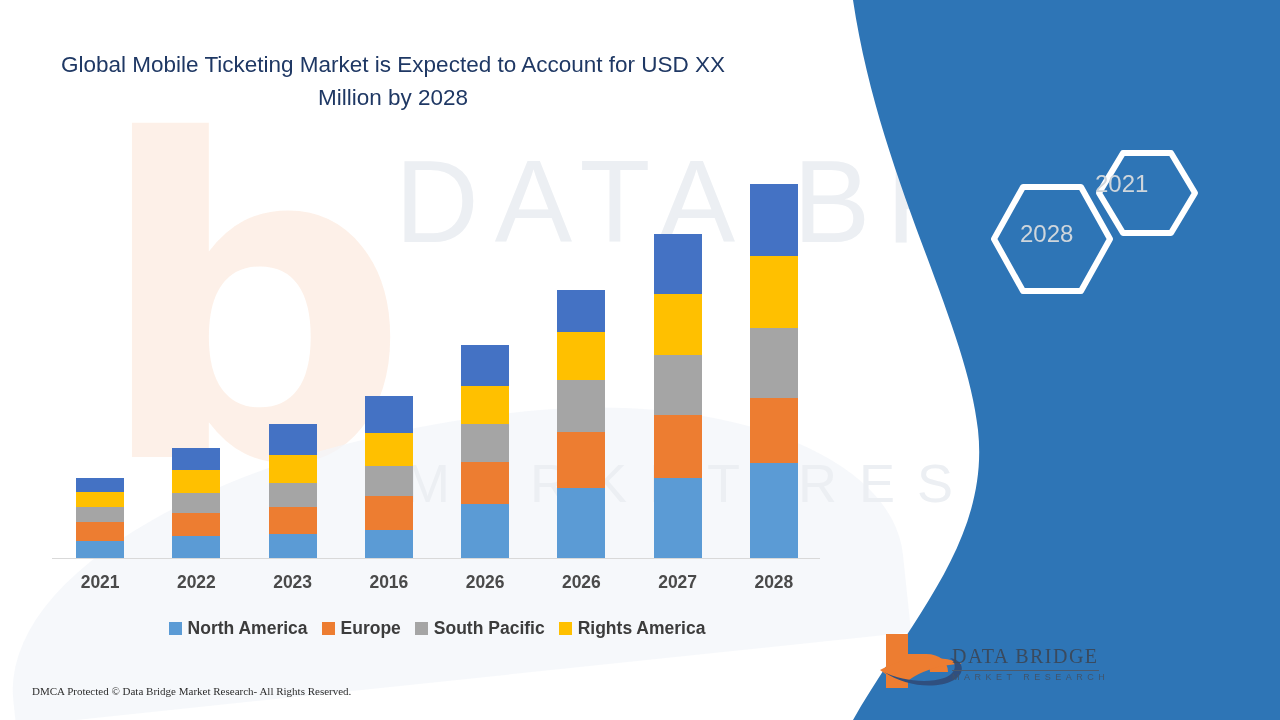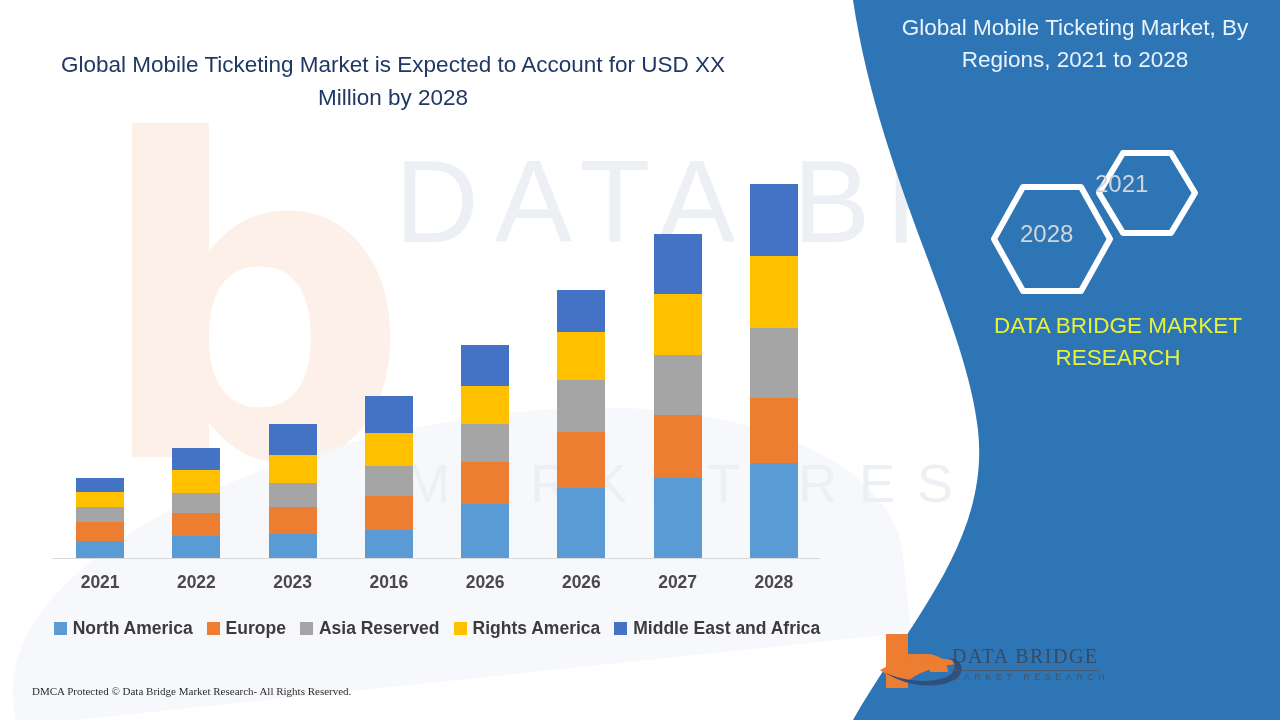--- a/index.html
+++ b/index.html
@@ -184,48 +184,42 @@
       <div class="leg-item">
         <span class="leg-box" style="background: rgb(91, 155, 213);"></span>
         <span class="leg-txt">North America</span>
       </div>
       <div class="leg-item">
         <span class="leg-box" style="background: rgb(237, 125, 49);"></span>
         <span class="leg-txt">Europe</span>
       </div>
       <div class="leg-item">
         <span class="leg-box" style="background: rgb(165, 165, 165);"></span>
-        <span class="leg-txt">Asia Reserved</span>
+        <span class="leg-txt">South Pacific</span>
       </div>
       <div class="leg-item">
         <span class="leg-box" style="background: rgb(255, 192, 0);"></span>
         <span class="leg-txt">Rights America</span>
-      </div>
-      <div class="leg-item">
-        <span class="leg-box" style="background: rgb(68, 114, 196);"></span>
-        <span class="leg-txt">Middle East and Africa</span>
       </div>
     </div>
 
   <div class="footer-left">DMCA Protected © Data Bridge Market Research- All Rights Reserved.</div>
 
   <svg class="panel-svg" viewBox="0 0 480 720">
     <path d="M 53 0 L 480 0 L 480 720 L 53 720 C 110 620 190 540 178 430 C 166 320 80 180 53 0 Z" fill="#2E75B6"></path>
   </svg>
 
-  <div class="panel-title">Global Mobile Ticketing Market, By Regions, 2021 to 2028</div>
 
   <svg class="hex-wrap" viewBox="0 0 230 150">
     <polygon points="148,8 196,8 220,48 196,88 148,88 124,48" fill="none" stroke="#ffffff" stroke-width="6" stroke-linejoin="round"></polygon>
     <polygon points="48,42 106,42 135,94 106,146 48,146 19,94" fill="none" stroke="#ffffff" stroke-width="6" stroke-linejoin="round"></polygon>
   </svg>
   <div class="hex-label hex-2021">2021</div>
   <div class="hex-label hex-2028">2028</div>
 
-  <div class="brand-text">DATA BRIDGE MARKET RESEARCH</div>
 
   <svg class="logo" viewBox="0 0 230 62">
     <path d="M8 4 L30 4 L30 24 L48 24 C62 24 70 32 70 42 L52 42 C52 36 48 34 42 34 L30 34 L30 58 L8 58 Z" fill="#ED7D31"></path>
     <path d="M2 40 C26 26 64 24 84 34 C66 34 40 40 24 56 Z" fill="#ED7D31"></path>
     <path d="M6 42 C26 56 58 60 76 50 C88 43 86 30 72 28 C80 34 78 44 66 48 C48 54 22 50 6 42 Z" fill="#2F4F7F"></path>
   </svg>
   <div class="logo-name">DATA BRIDGE</div>
   <div class="logo-sub">MARKET RESEARCH</div>
 
 </div>

